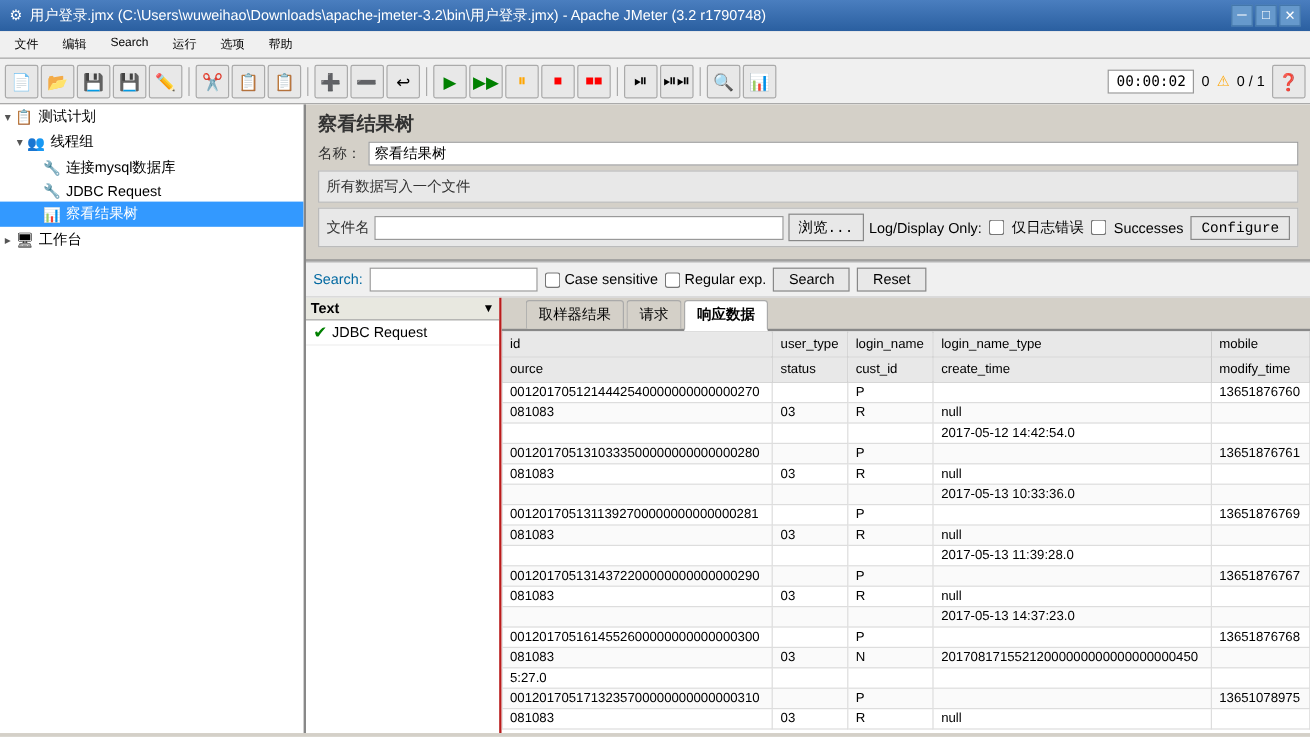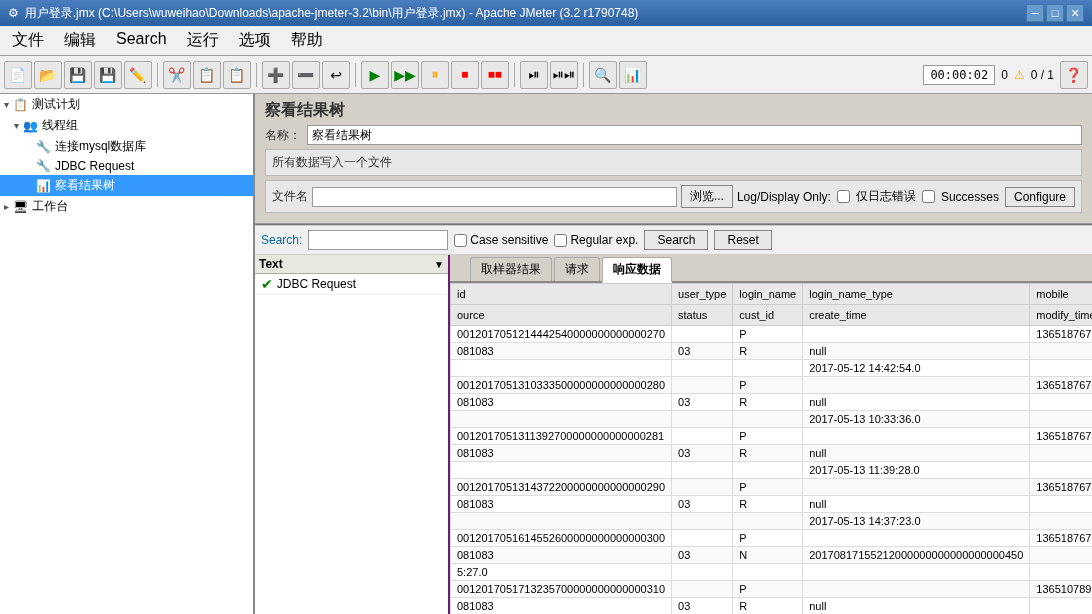--- a/index.html
+++ b/index.html
@@ -28,21 +28,21 @@
       display: flex; align-items: center; justify-content: center;
     }
 
     
     .menu-bar {
       background: #f0f0f0;
       border-bottom: 1px solid #999;
       padding: 2px 4px;
       display: flex;
       gap: 4px;
-      font-size: 16px;
+      font-size: 10px;
     }
     .menu-item {
       padding: 2px 8px;
       cursor: pointer;
       border-radius: 2px;
     }
 
     
     .toolbar {
       background: #f0f0f0;
@@ -157,20 +157,21 @@
       padding: 2px 4px;
       background: white;
       font-size: 12px;
     }
     .browse-btn {
       padding: 2px 8px;
       background: #e8e8e8;
       border: 1px solid #888;
       cursor: pointer;
       font-size: 12px;
+      font-family: Liberation Mono, monospace;
     }
 
     
     .log-row {
       display: flex;
       align-items: center;
       gap: 6px;
       font-size: 12px;
     }
 
@@ -203,22 +204,22 @@
 
     
     .results-area {
       flex: 1;
       display: flex;
       overflow: hidden;
     }
 
     
     .results-list {
-      width: 195px;
-      border-right: 2px solid #701a75;
+      width: 163px;
+      border-right: 2px solid #b91c1c;
       background: white;
       overflow: auto;
       display: flex;
       flex-direction: column;
     }
     .results-list-header {
       display: flex;
       align-items: center;
       background: #e8e8e0;
       border-bottom: 1px solid #aaa;

